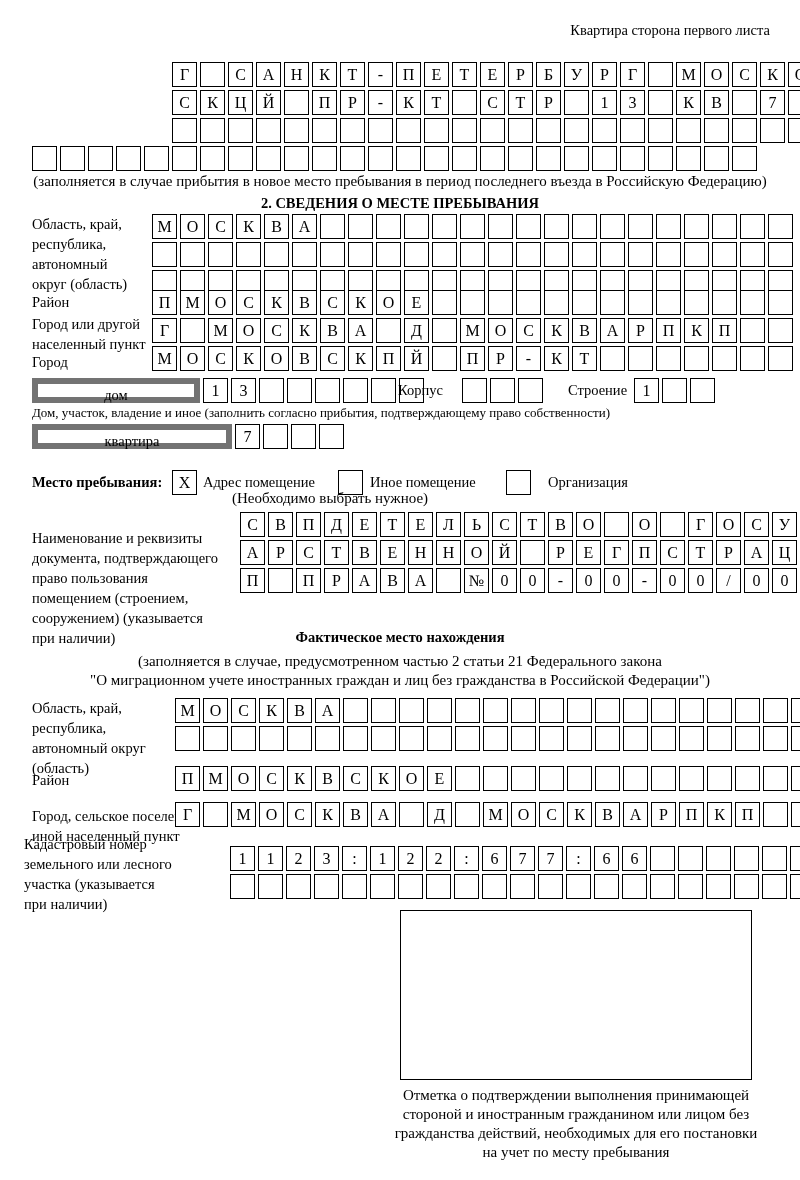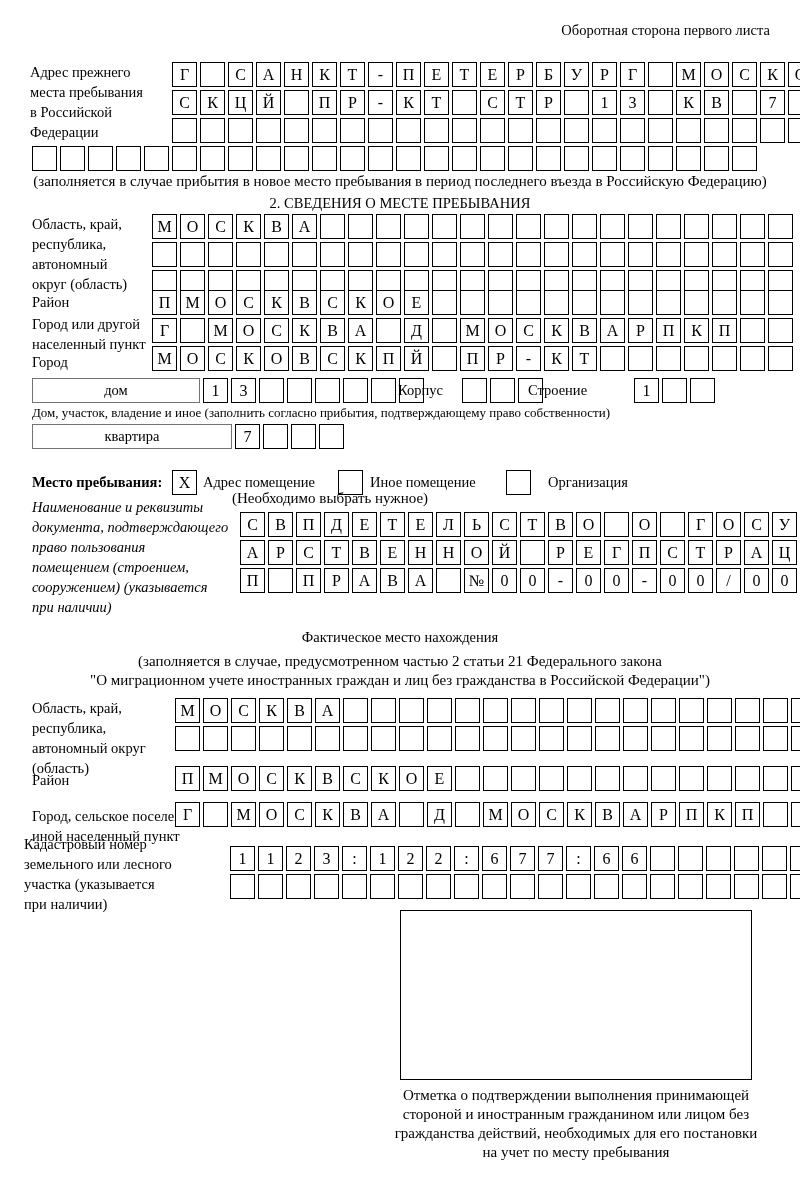--- a/index.html
+++ b/index.html
@@ -26,40 +26,40 @@
     line-height:20px;
     white-space:pre-line;
   }
   .lbl.small{font-size:13px;line-height:18px;}
   .center{
     position:absolute;
     text-align:center;
     font-size:14.5px;
     line-height:19px;
   }
-  .bold{font-weight:normal;}
+  .bold{font-weight:bold;}
   .row{
     position:absolute;
     display:flex;
   }
   .cell{
     width:25px;height:25px;
     border:1px solid #000;
     margin-right:3px;
     box-sizing:border-box;
     font-size:16px;
     line-height:23px;
     text-align:center;
     font-family:"Liberation Serif", serif;
     background:#fff;
   }
   .cell.last{margin-right:0;}
   .boxlabel{
     height:25px;
-    border:1px solid #737373;
+    border:6px solid #737373;
     box-sizing:border-box;
     font-size:14.5px;
     line-height:23px;
     text-align:center;
     margin-right:3px;
   }
   .plain{
     position:absolute;
     font-size:14.5px;
     line-height:25px;
@@ -76,26 +76,22 @@
     text-align:center;
     font-size:15px;
     line-height:19px;
   }
 </style>
 </head>
 <body>
 
 <div class="page">
 
-  <div class="hdr-right">Оборотная сторона первого листа</div>
-
-  <div class="lbl" style="left:30px;top:62px;">Адрес прежнего
-места пребывания
-в Российской
-Федерации</div>
+  <div class="hdr-right">Квартира сторона первого листа</div>
+
 
   <div class="row" id="prevrow0" style="left:172px;top:62px;">
       <div class="cell">Г</div>
       <div class="cell"></div>
       <div class="cell">С</div>
       <div class="cell">А</div>
       <div class="cell">Н</div>
       <div class="cell">К</div>
       <div class="cell">Т</div>
       <div class="cell">-</div>
@@ -370,21 +366,21 @@
       <div class="cell"></div>
       <div class="cell"></div>
       <div class="cell last"></div>
     </div>
   <div class="plain" style="left:398px;top:378px;">Корпус</div>
   <div class="row" id="korpusrow" style="left:462px;top:378px;">
       <div class="cell"></div>
       <div class="cell"></div>
       <div class="cell last"></div>
     </div>
-  <div class="plain" style="left:528px;top:378px;">Строение</div>
+  <div class="plain" style="left:568px;top:378px;">Строение</div>
   <div class="row" id="stroenierow" style="left:634px;top:378px;">
       <div class="cell">1</div>
       <div class="cell"></div>
       <div class="cell last"></div>
     </div>
 
   <div class="lbl small" style="left:32px;top:404px;">Дом, участок, владение и иное (заполнить согласно прибытия, подтверждающему право собственности)</div>
 
   <div class="boxlabel" style="position:absolute;left:32px;top:424px;width:200px;">квартира</div>
   <div class="row" id="flatrow" style="left:235px;top:424px;">
@@ -397,21 +393,21 @@
 
   <div class="plain" style="left:32px;top:470px;font-weight:bold;">Место пребывания:</div>
   <div class="cell last" style="position:absolute;left:172px;top:470px;">X</div>
   <div class="plain" style="left:203px;top:470px;">Адрес помещение</div>
   <div class="cell last" style="position:absolute;left:338px;top:470px;"></div>
   <div class="plain" style="left:370px;top:470px;">Иное помещение</div>
   <div class="cell last" style="position:absolute;left:506px;top:470px;"></div>
   <div class="plain" style="left:548px;top:470px;">Организация</div>
   <div class="footnote" style="left:150px;top:489px;width:360px;">(Необходимо выбрать нужное)</div>
 
-  <div class="lbl" style="left:32px;top:497px;font-style:italic;">Наименование и реквизиты
+  <div class="lbl" style="left:32px;top:528px;">Наименование и реквизиты
 документа, подтверждающего
 право пользования
 помещением (строением,
 сооружением) (указывается
 при наличии)</div>
   <div class="row" id="docrow0" style="left:240px;top:512px;">
       <div class="cell">С</div>
       <div class="cell">В</div>
       <div class="cell">П</div>
       <div class="cell">Д</div>

